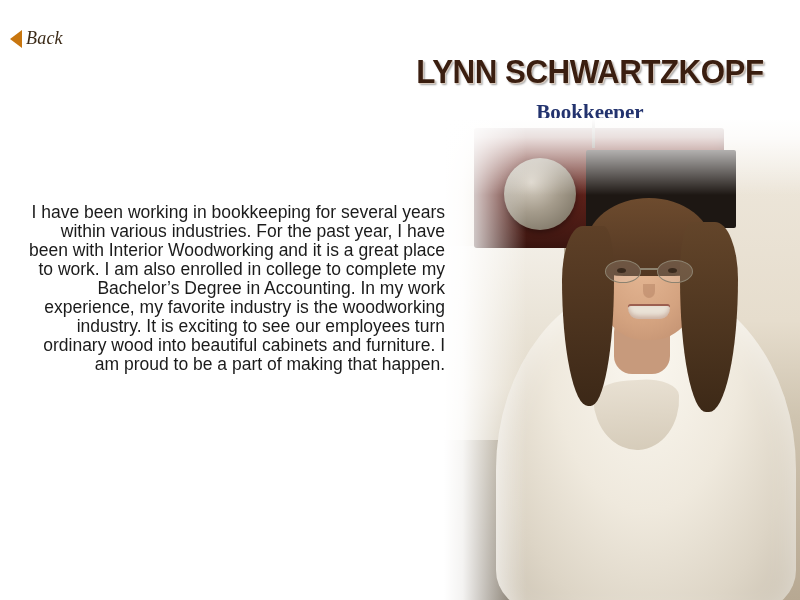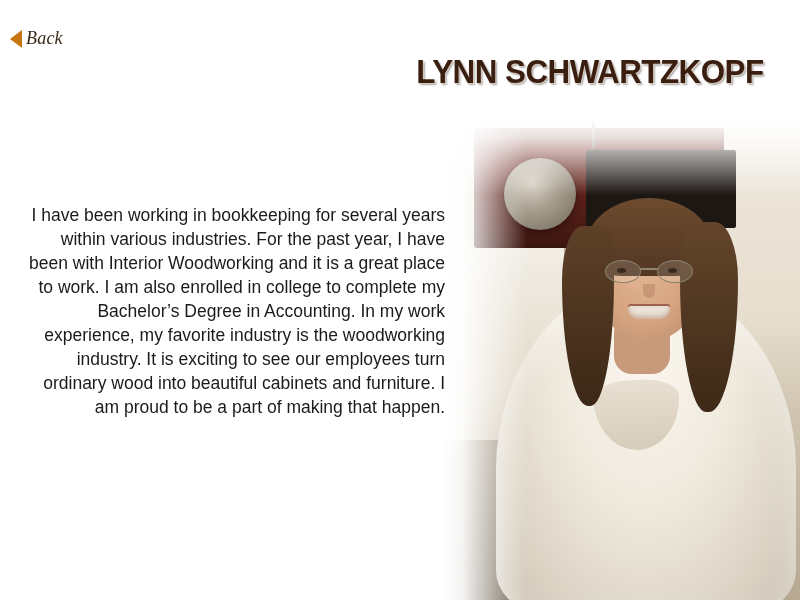--- a/index.html
+++ b/index.html
@@ -91,21 +91,21 @@
 
   
   #bio-text {
     position: absolute;
     left: 20px;
     top: 185px;
     width: 425px;
     text-align: right;
     font-family: "Liberation Sans", sans-serif;
     font-size: 17.5px;
-    line-height: 24px;
+    line-height: 19px;
     color: #1b1b1b;
     z-index: 3;
   }
 
   
   #photo {
     position: absolute;
     right: 0;
     top: 118px;
     width: 375px;
@@ -322,20 +322,21 @@
 
 <div id="page">
 
   <div id="back-button">
     <span id="back-arrow"></span>
     <span id="back-label">Back</span>
   </div>
 
 
   <div id="person-name">LYNN SCHWARTZKOPF</div>
+  <div id="person-role">Bookkeeper</div>
 
   <div id="photo">
     <div class="room-wall"></div>
     <div class="room-cabinet"></div>
     <div class="room-dark-floor"></div>
     <div class="room-shelf">
       <div class="room-shelf-dark"></div>
       <div class="room-speaker"></div>
     </div>
     <div class="room-stem"></div>

